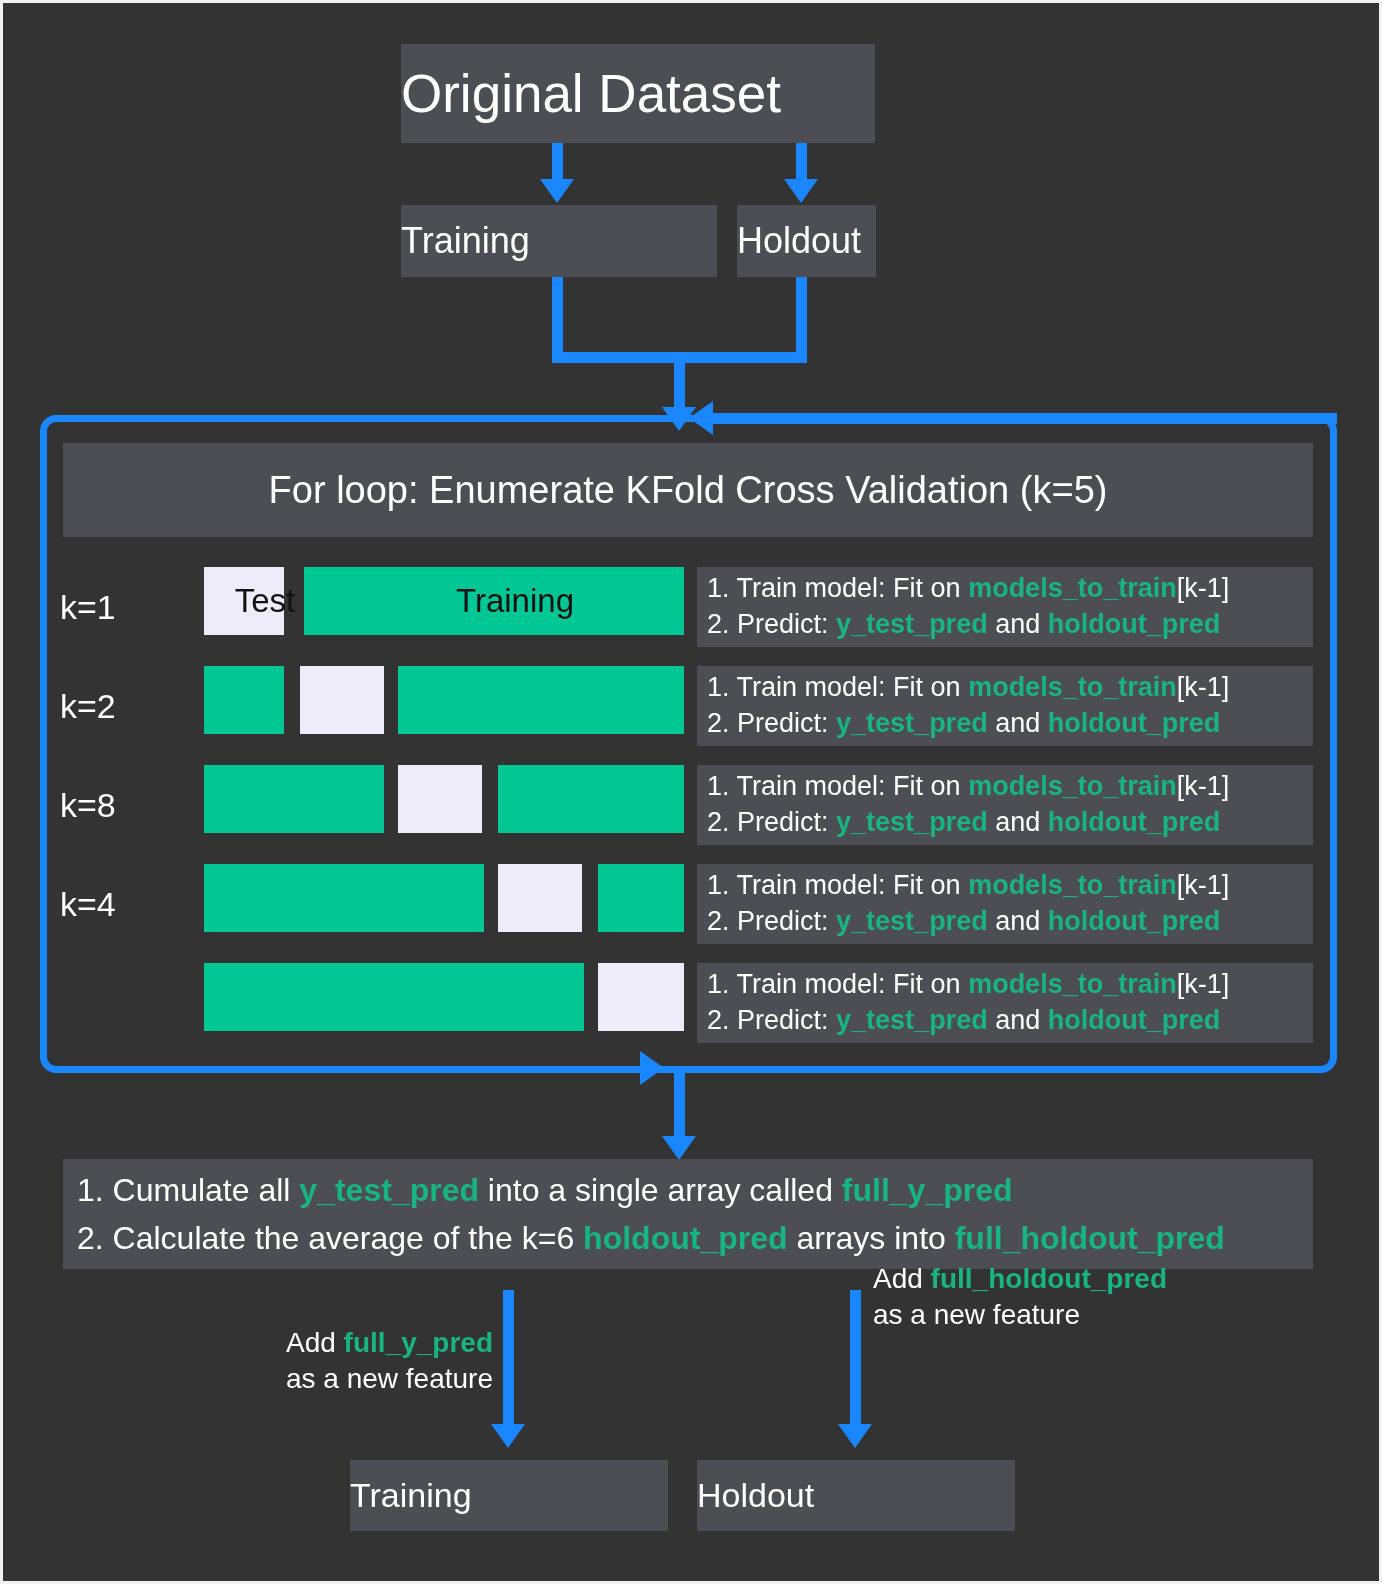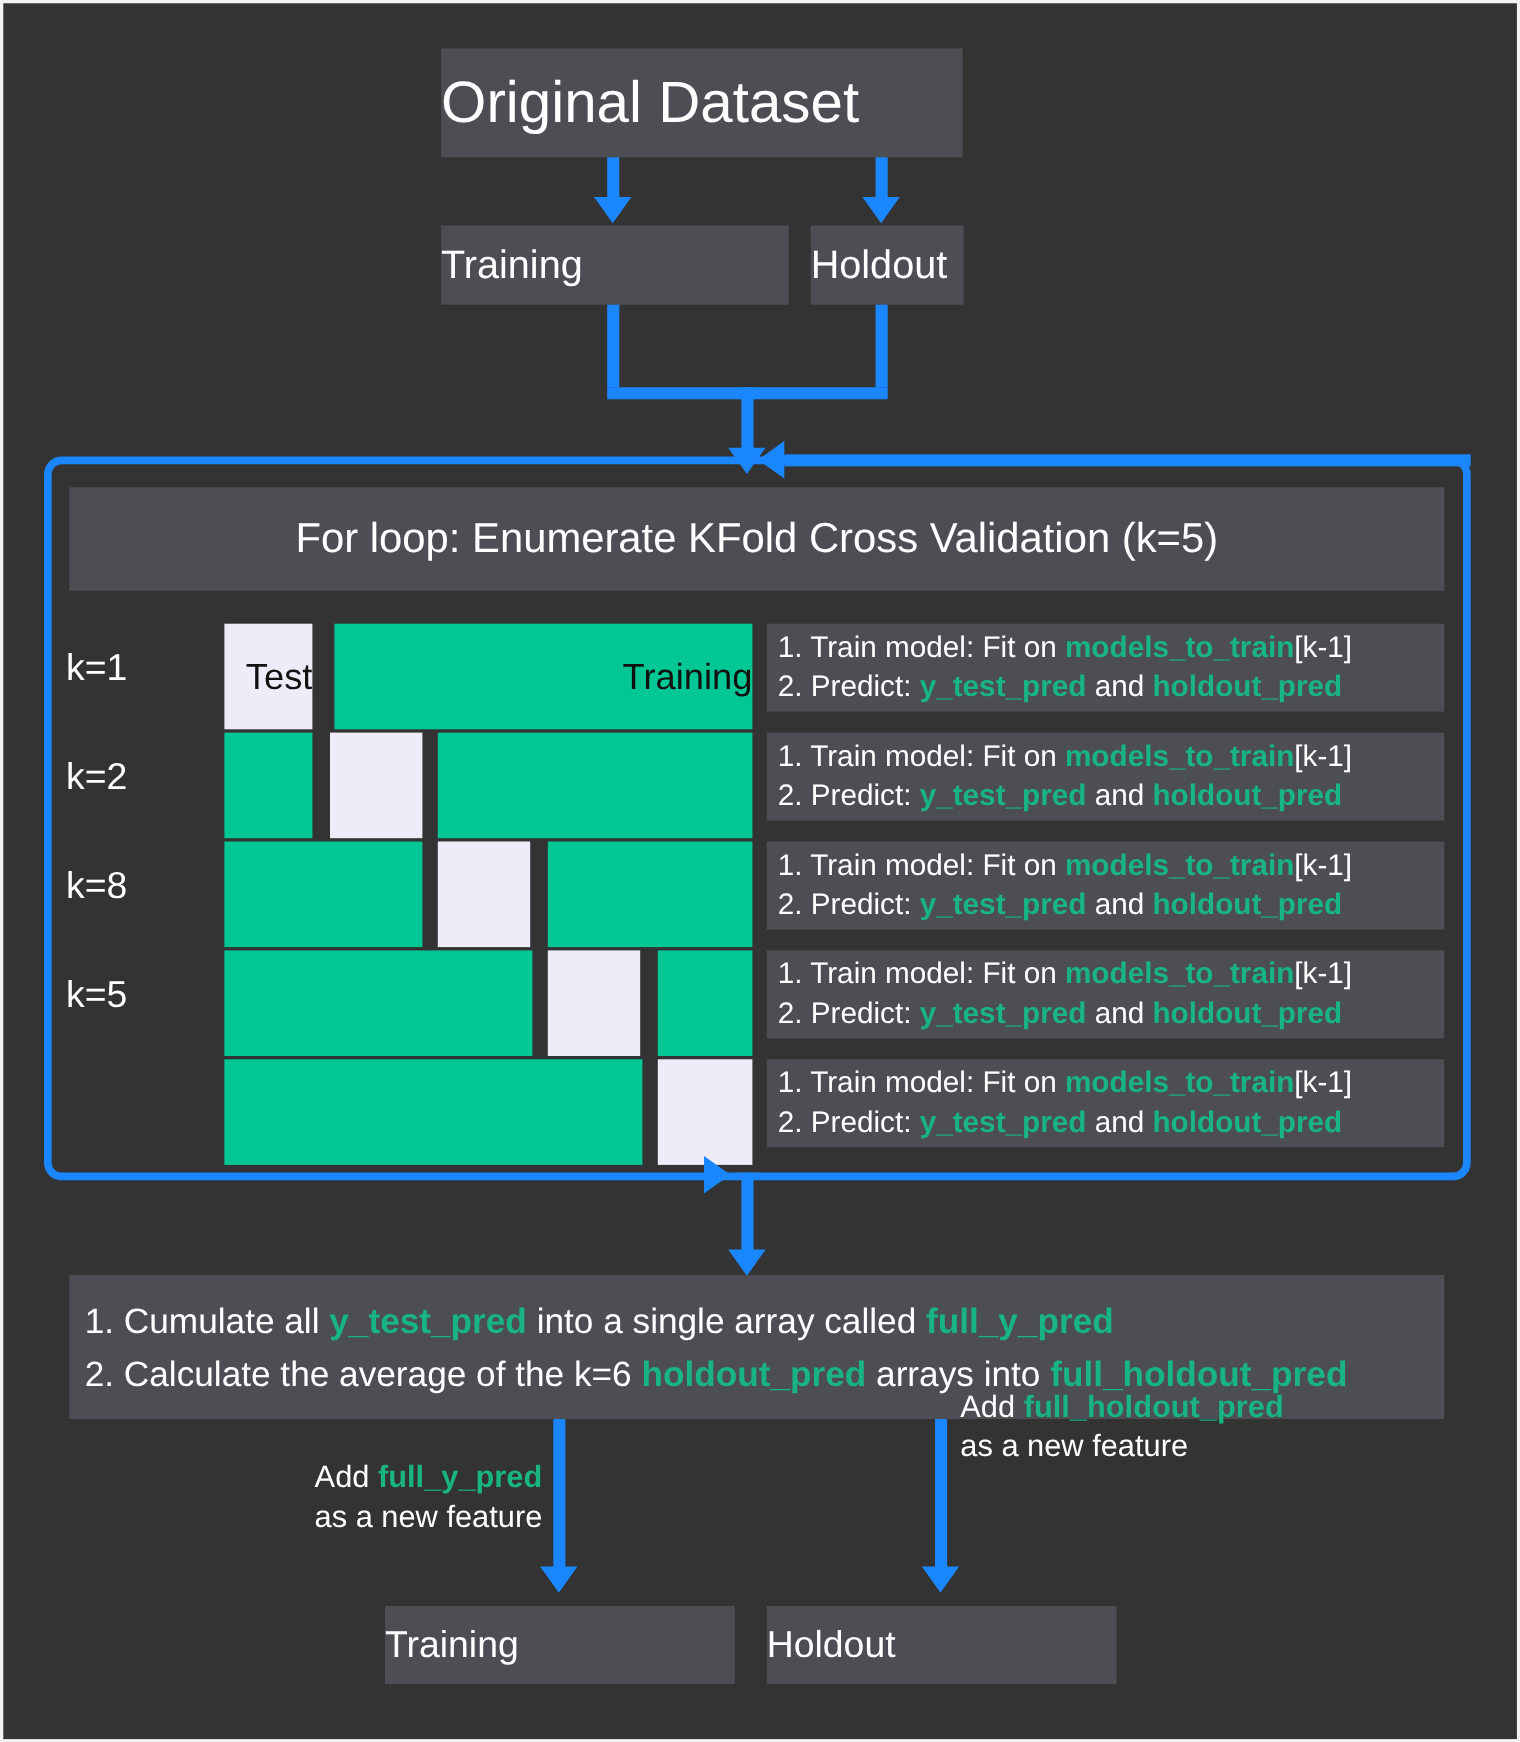--- a/index.html
+++ b/index.html
@@ -47,37 +47,37 @@
     display:flex;align-items:center;justify-content:center;
   }
 
   
   .fold-row{position:absolute;left:0;width:1382px;height:80px;}
   .klabel{
     position:absolute;left:57px;width:110px;height:80px;
     display:flex;align-items:center;justify-content:flex-start;
     color:#ffffff;font-size:34px;
   }
-  .seg{position:absolute;top:0;height:96px;box-sizing:border-box;
-       display:flex;align-items:center;justify-content:flex-end;font-size:33px;padding-left:42px;}
+  .seg{position:absolute;top:0;height:68px;box-sizing:border-box;
+       display:flex;align-items:center;justify-content:center;font-size:33px;padding-left:42px;}
   .seg.train{background:#00c793;color:#111111;}
   .seg.test{background:#efecfa;color:#111111;}
 
   .instr{
     position:absolute;left:694px;width:616px;height:80px;
     background:#4c4e54;color:#ffffff;
     display:flex;flex-direction:column;justify-content:center;
     font-size:27px;line-height:1.32;
     padding-left:10px;box-sizing:border-box;white-space:nowrap;
   }
   .tk{color:#18b481;font-weight:bold;}
 
   
   #summary{
-    position:absolute;left:60px;top:1156px;width:1250px;height:131px;
+    position:absolute;left:60px;top:1156px;width:1250px;height:110px;
     background:#4c4e54;color:#ffffff;
     display:flex;flex-direction:column;justify-content:center;
     font-size:32px;line-height:1.5;padding-left:14px;box-sizing:border-box;
     white-space:nowrap;
   }
 
   .feat-label{
     position:absolute;color:#ffffff;font-size:28px;line-height:1.28;
     white-space:nowrap;
   }
@@ -150,21 +150,21 @@
     <div class="seg train" style="left:201px;width:180px;"></div>
     <div class="seg test" style="left:395px;width:84px;"></div>
     <div class="seg train" style="left:495px;width:186px;"></div>
     <div class="instr">
       <div><span>1. Train model: Fit on </span><span class="tk">models_to_train</span><span>[k-1]</span></div>
       <div><span>2. Predict: </span><span class="tk">y_test_pred</span><span> and </span><span class="tk">holdout_pred</span></div>
     </div>
   </div>
 
   <div class="fold-row" style="top:861px;">
-    <div class="klabel">k=5</div>
+    <div class="klabel">k=4</div>
     <div class="seg train" style="left:201px;width:280px;"></div>
     <div class="seg test" style="left:495px;width:84px;"></div>
     <div class="seg train" style="left:595px;width:86px;"></div>
     <div class="instr">
       <div><span>1. Train model: Fit on </span><span class="tk">models_to_train</span><span>[k-1]</span></div>
       <div><span>2. Predict: </span><span class="tk">y_test_pred</span><span> and </span><span class="tk">holdout_pred</span></div>
     </div>
   </div>
 
   <div class="fold-row" style="top:960px;">

